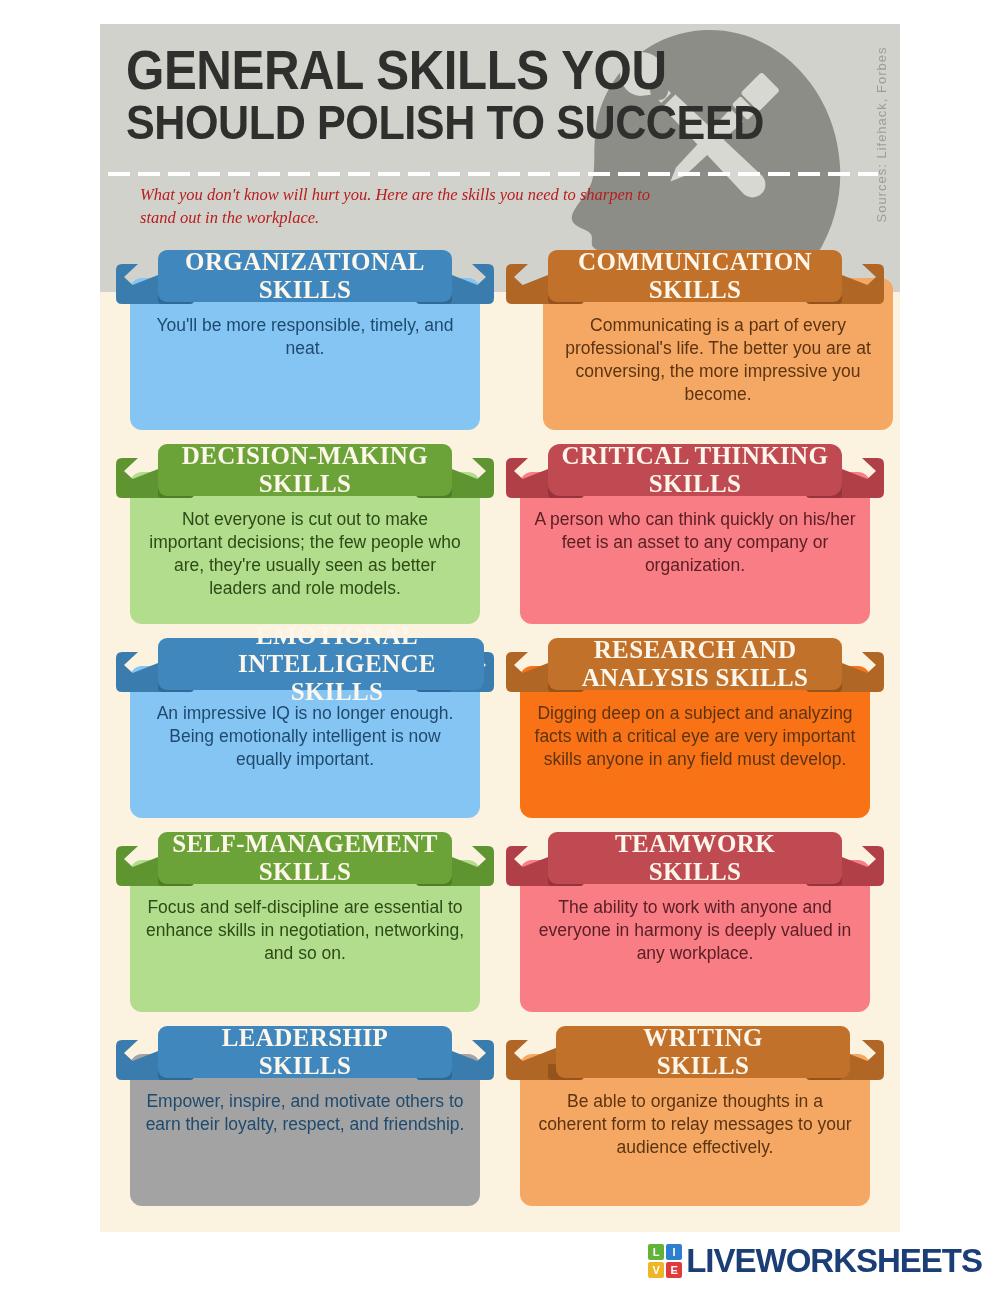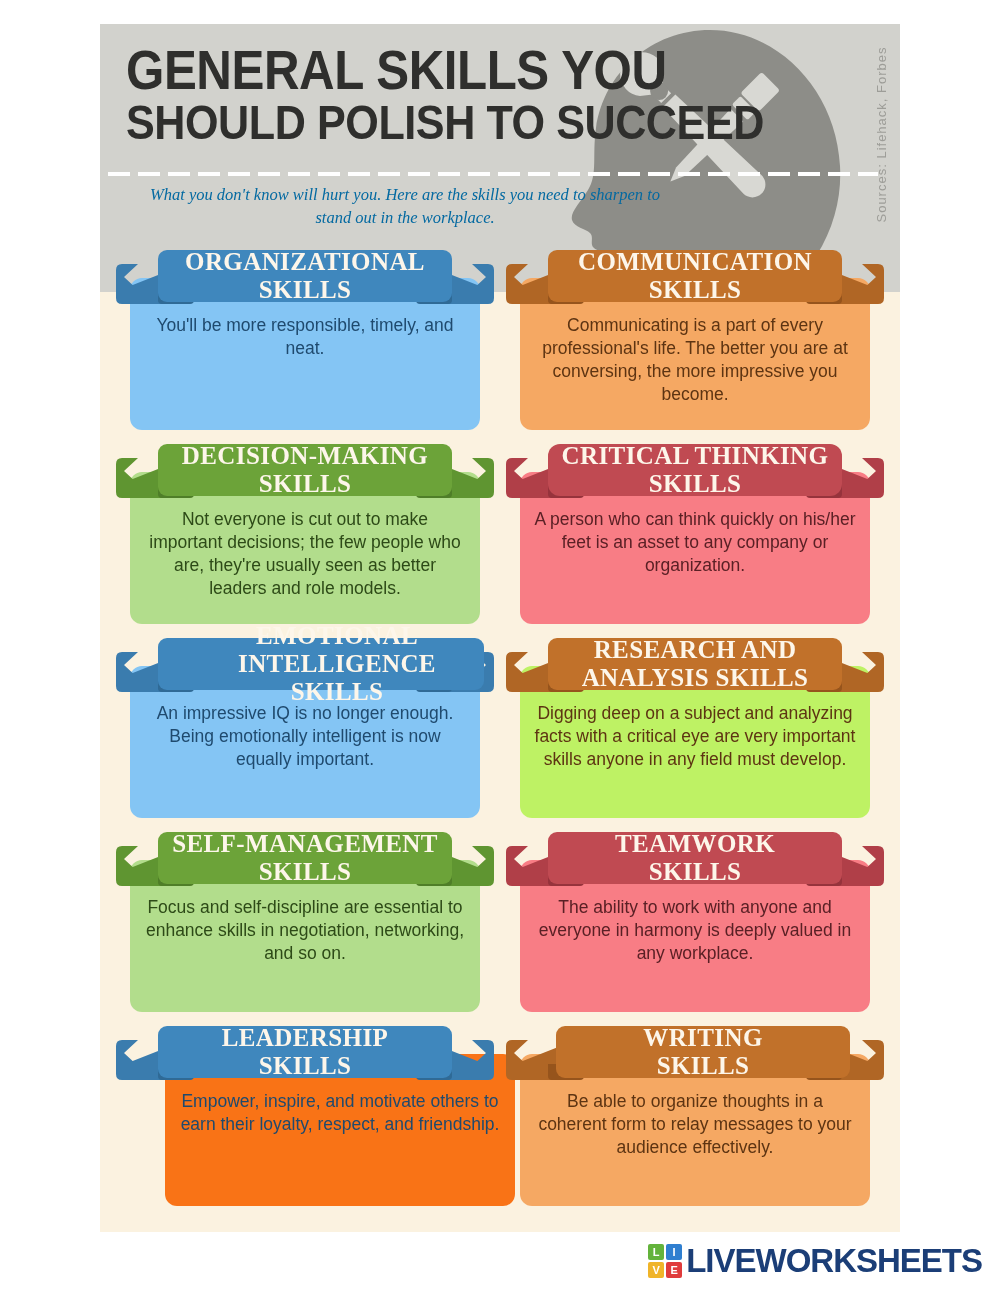--- a/index.html
+++ b/index.html
@@ -70,26 +70,26 @@
     background-image: repeating-linear-gradient(
       to right,
       #ffffff 0px, #ffffff 22px,
       rgba(255,255,255,0) 22px, rgba(255,255,255,0) 30px);
   }
   .subtitle {
     position: absolute;
     left: 40px;
     top: 160px;
     width: 530px;
-    text-align: center;
+    text-align: left;
     font-family: "Liberation Serif", serif;
     font-style: italic;
     font-size: 16.5px;
     line-height: 1.38;
-    color: #0369a1;
+    color: #b91c1c;
   }
   .sources {
     position: absolute;
     right: 6px;
     top: 0px;
     height: 220px;
     width: 26px;
     display: flex;
     align-items: center;
     justify-content: center;
@@ -298,21 +298,21 @@
             <div class="fold r" style="background: rgb(47, 106, 150);"></div>
             <div class="ribbon-plate" style="background: rgb(63, 135, 189);">
               <div class="ribbon-title">ORGANIZATIONAL
 SKILLS</div>
             </div>
           </div>
         </div>
       </div>
       <div class="card-slot right">
         <div class="card">
-          <div class="card-body" style="background: rgb(245, 168, 99); color: rgb(93, 52, 18);">Communicating is a part of every professional's life. The better you are at conversing, the more impressive you become.</div>
+          <div class="card-body" style="background: rgb(245, 168, 99); color: rgb(93, 52, 18); margin-left: 23px;">Communicating is a part of every professional's life. The better you are at conversing, the more impressive you become.</div>
           <div class="ribbon">
             <div class="tail l"><svg viewBox="0 0 70 40" width="70" height="40">
                 <path d="M70 0 L70 40 L6 40 Q0 40 0 34 L0 6 Q0 0 6 0 L22 0 L8 13 L22 26 L4 26 Z" fill="#b06625"></path>
               </svg></div>
             <div class="fold l" style="background: rgb(150, 84, 28);"></div>
             <div class="tail r"><svg viewBox="0 0 70 40" width="70" height="40">
                 <path d="M0 0 L0 40 L64 40 Q70 40 70 34 L70 6 Q70 0 64 0 L48 0 L62 13 L48 26 L66 26 Z" fill="#b06625"></path>
               </svg></div>
             <div class="fold r" style="background: rgb(150, 84, 28);"></div>
             <div class="ribbon-plate" style="background: rgb(193, 113, 42);">
@@ -374,21 +374,21 @@
             <div class="fold r" style="background: rgb(47, 106, 150);"></div>
             <div class="ribbon-plate" style="background: rgb(63, 135, 189); padding-left: 32px;">
               <div class="ribbon-title">EMOTIONAL
 INTELLIGENCE SKILLS</div>
             </div>
           </div>
         </div>
       </div>
       <div class="card-slot right">
         <div class="card">
-          <div class="card-body" style="background: #bef264; color: rgb(93, 52, 18);">Digging deep on a subject and analyzing facts with a critical eye are very important skills anyone in any field must develop.</div>
+          <div class="card-body" style="background: #f97316; color: rgb(93, 52, 18);">Digging deep on a subject and analyzing facts with a critical eye are very important skills anyone in any field must develop.</div>
           <div class="ribbon">
             <div class="tail l"><svg viewBox="0 0 70 40" width="70" height="40">
                 <path d="M70 0 L70 40 L6 40 Q0 40 0 34 L0 6 Q0 0 6 0 L22 0 L8 13 L22 26 L4 26 Z" fill="#b06625"></path>
               </svg></div>
             <div class="fold l" style="background: rgb(150, 84, 28);"></div>
             <div class="tail r"><svg viewBox="0 0 70 40" width="70" height="40">
                 <path d="M0 0 L0 40 L64 40 Q70 40 70 34 L70 6 Q70 0 64 0 L48 0 L62 13 L48 26 L66 26 Z" fill="#b06625"></path>
               </svg></div>
             <div class="fold r" style="background: rgb(150, 84, 28);"></div>
             <div class="ribbon-plate" style="background: rgb(193, 113, 42);">
@@ -431,21 +431,21 @@
             <div class="fold r" style="background: rgb(150, 51, 60);"></div>
             <div class="ribbon-plate" style="background: rgb(192, 74, 82);">
               <div class="ribbon-title">TEAMWORK
 SKILLS</div>
             </div>
           </div>
         </div>
       </div>
       <div class="card-slot left">
         <div class="card">
-          <div class="card-body" style="background: #f97316; color: rgb(31, 74, 110); margin-left: 35px;">Empower, inspire, and motivate others to earn their loyalty, respect, and friendship.</div>
+          <div class="card-body" style="background: #a3a3a3; color: rgb(31, 74, 110);">Empower, inspire, and motivate others to earn their loyalty, respect, and friendship.</div>
           <div class="ribbon">
             <div class="tail l"><svg viewBox="0 0 70 40" width="70" height="40">
                 <path d="M70 0 L70 40 L6 40 Q0 40 0 34 L0 6 Q0 0 6 0 L22 0 L8 13 L22 26 L4 26 Z" fill="#3a7cae"></path>
               </svg></div>
             <div class="fold l" style="background: rgb(47, 106, 150);"></div>
             <div class="tail r"><svg viewBox="0 0 70 40" width="70" height="40">
                 <path d="M0 0 L0 40 L64 40 Q70 40 70 34 L70 6 Q70 0 64 0 L48 0 L62 13 L48 26 L66 26 Z" fill="#3a7cae"></path>
               </svg></div>
             <div class="fold r" style="background: rgb(47, 106, 150);"></div>
             <div class="ribbon-plate" style="background: rgb(63, 135, 189);">

